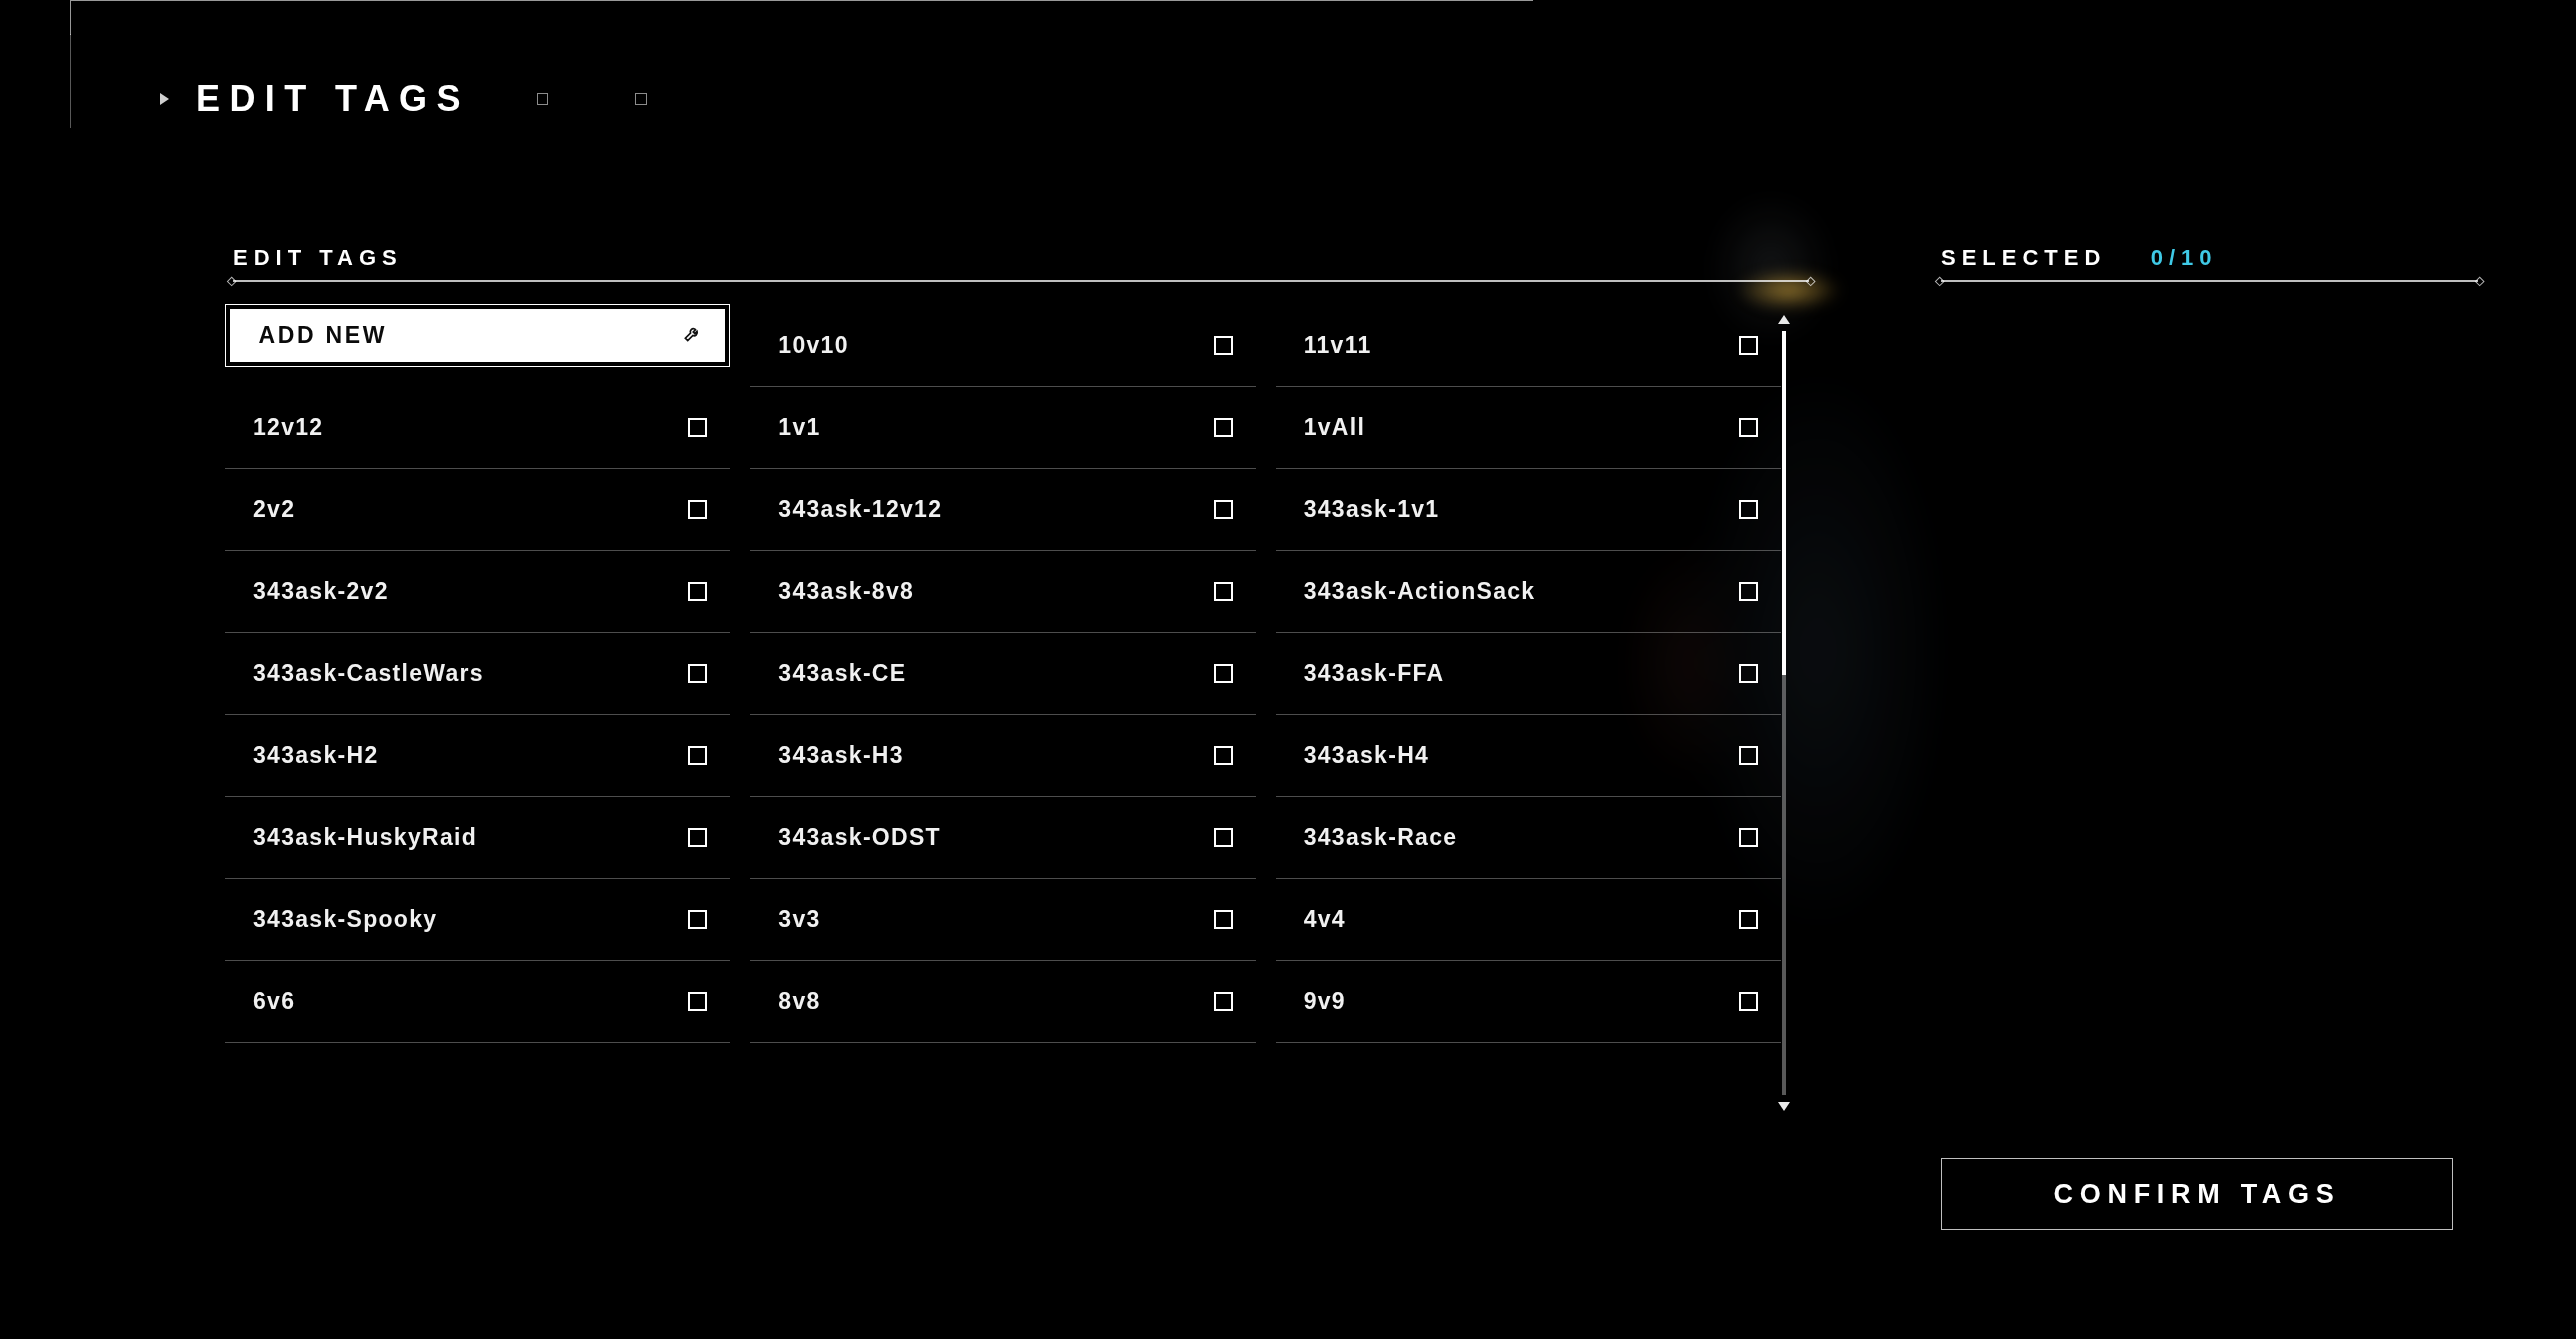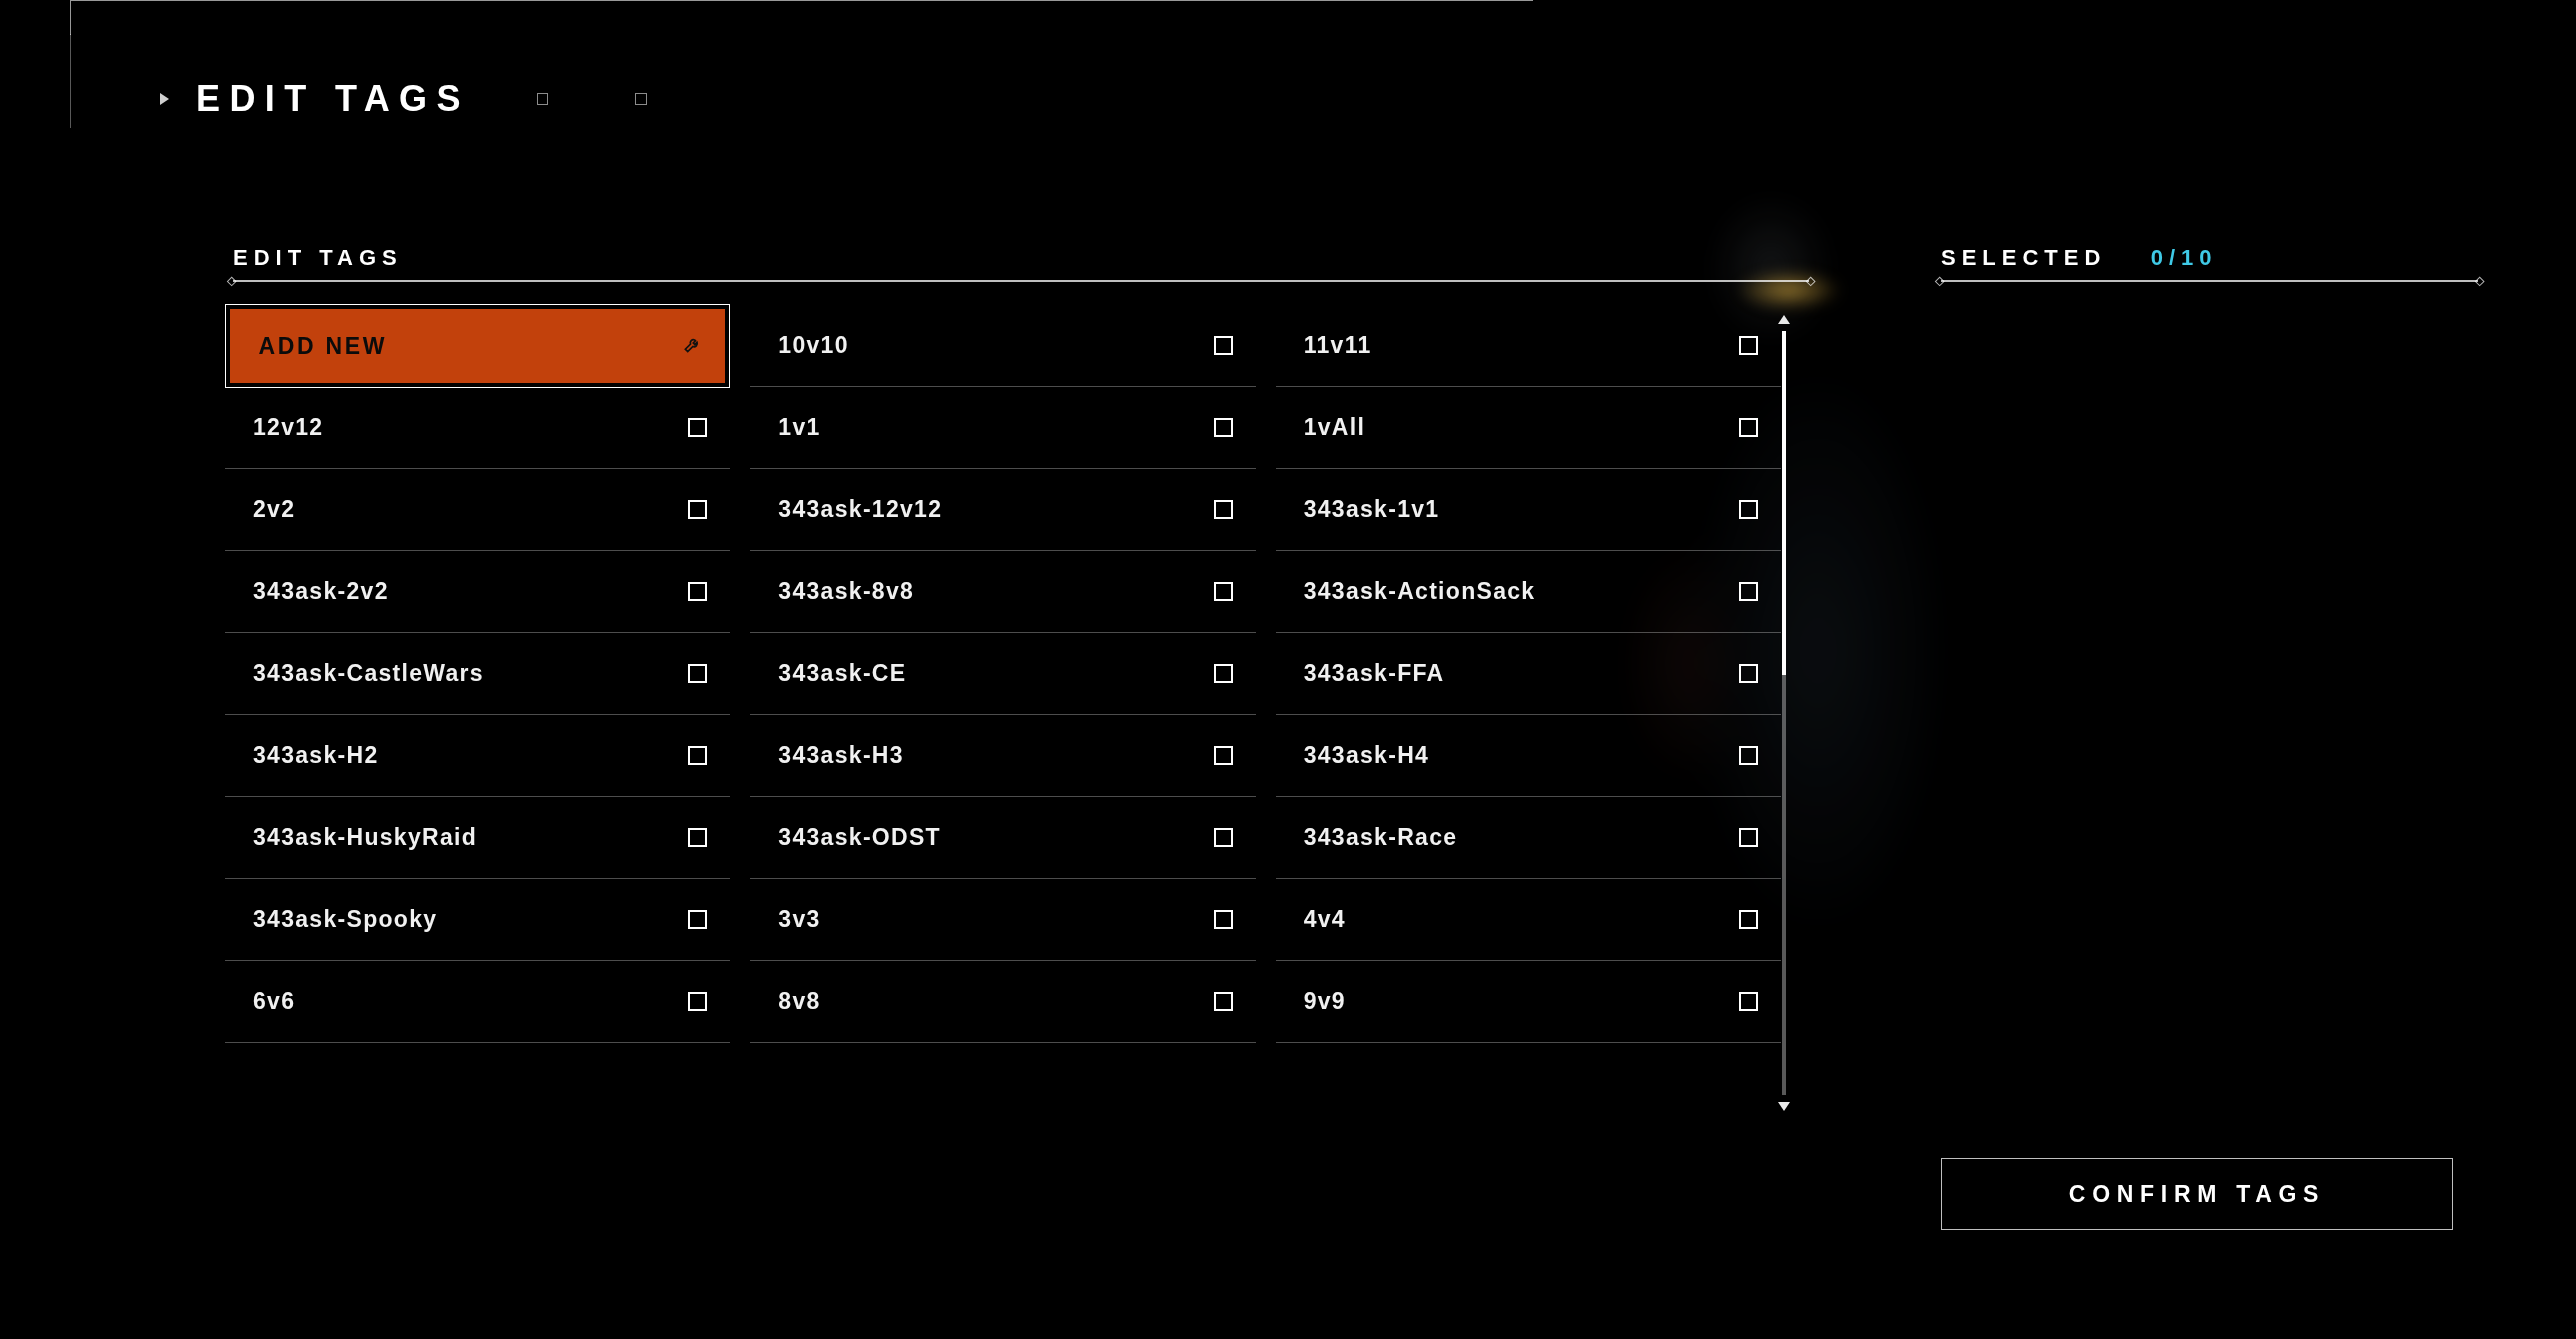--- a/index.html
+++ b/index.html
@@ -163,25 +163,25 @@
 
   .cell .box {
     width: 19px;
     height: 19px;
     border: 2px solid #fff;
     box-sizing: border-box;
   }
 
   
   .cell.addnew {
-    background: #c2410c;
+    background: #ffffff;
     color: #0b0b0b;
     letter-spacing: 2.7px;
     font-weight: 600;
-    height: 74px;
+    height: 53px;
     margin: 4px 5.4px 4px 5.4px;
     outline: 1.3px solid #fff;
     outline-offset: 4px;
     border-bottom: none;
   }
   .cell.addnew .label {
     text-transform: uppercase;
   }
   .cell.addnew svg { width: 19px; height: 19px; }
   .cell.addnew svg path { stroke: #111; fill: none; stroke-width: 2.2; }
@@ -223,21 +223,21 @@
   .confirm-btn {
     position: absolute;
     left: 1941px;
     top: 1158px;
     width: 510px;
     height: 70px;
     border: 1.3px solid rgba(255,255,255,0.75);
     display: flex;
     align-items: center;
     justify-content: center;
-    font-size: 23px;
+    font-size: 27px;
     letter-spacing: 6.7px;
     font-weight: 600;
     color: #fff;
     background: rgba(0,0,0,0);
   }
 </style>
 </head>
 <body>
 
 <div class="root" id="root" style="transform: scale(1);">

